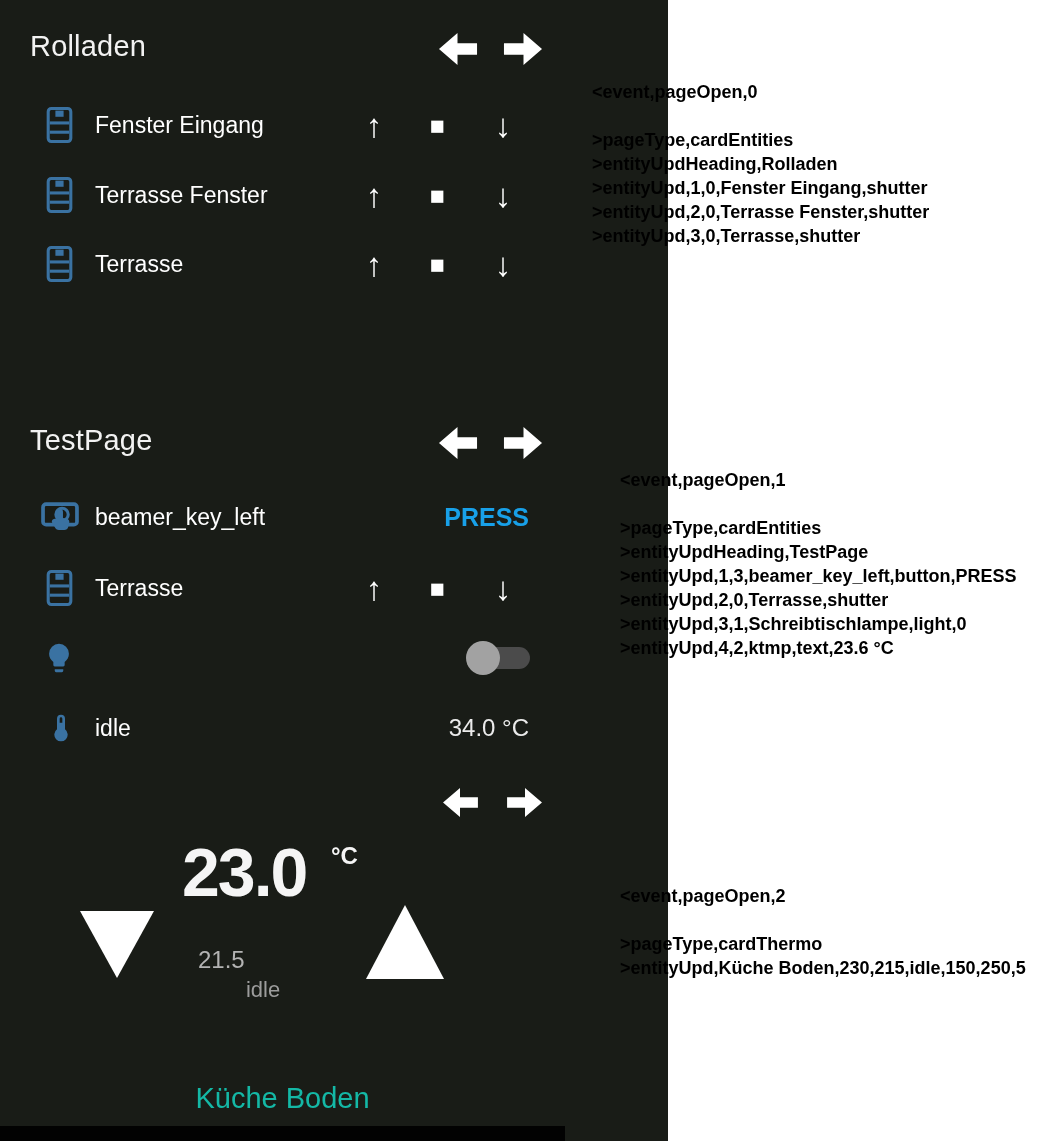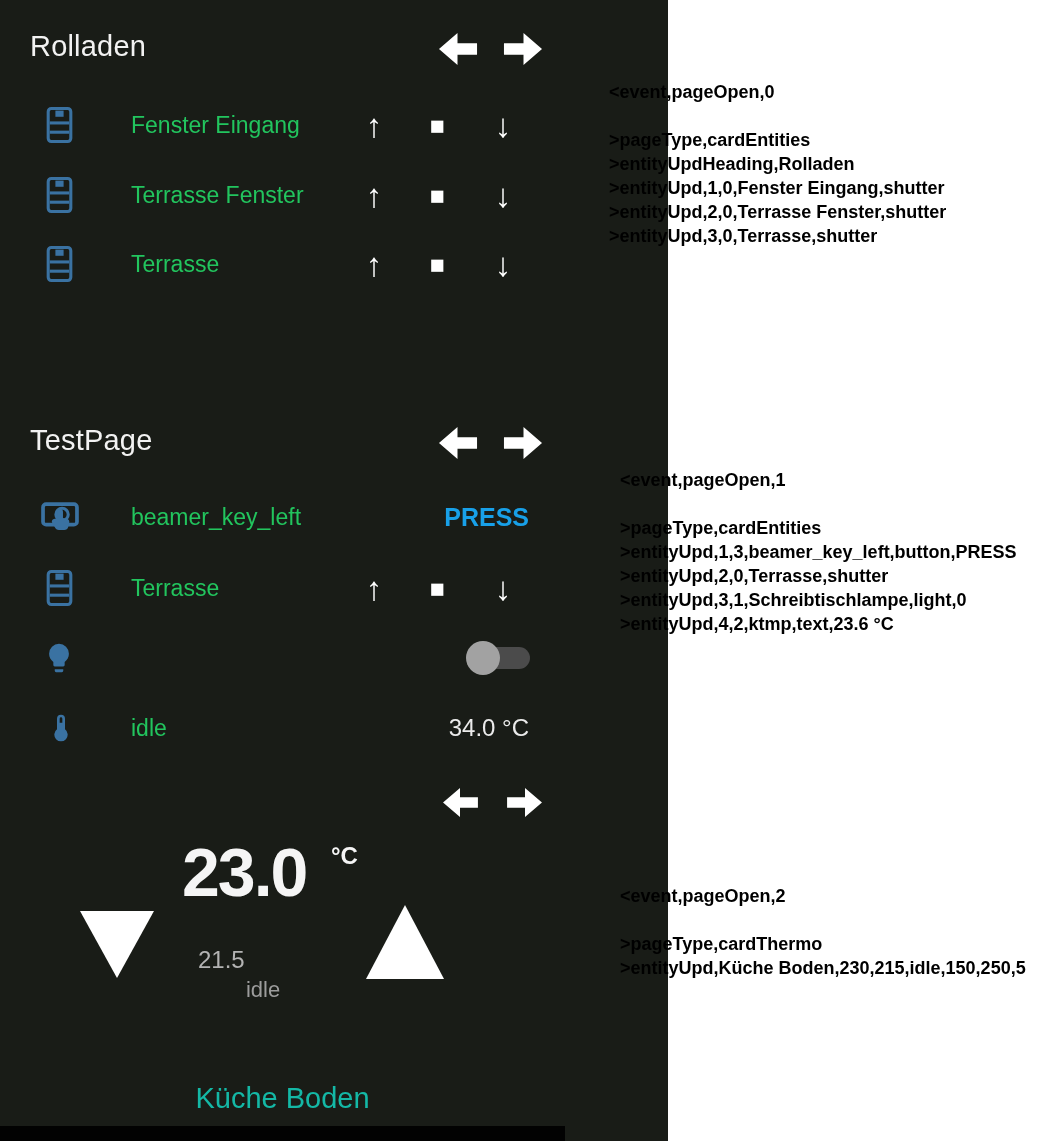--- a/index.html
+++ b/index.html
@@ -8,21 +8,21 @@
   #stage { position:relative; width:1045px; height:1141px; background:#ffffff; }
 
   
   #panel { position:absolute; left:0; top:0; width:668px; height:1141px;
            background:var(--panel-bg,#191c17); }
   .abs { position:absolute; }
   .heading { font-size:29px; font-weight:400; color:#f2f2f2; letter-spacing:0.2px; }
   .row { position:absolute; left:0; width:565px; height:56px; }
   .row .ent-icon { position:absolute; top:50%; transform:translateY(-50%); }
   .row .label { position:absolute; left:95px; top:50%; transform:translateY(-50%);
-                font-size:23px; color:#22c55e; font-weight:400; white-space:nowrap;margin-left:36px; }
+                font-size:23px; color:#ffffff; font-weight:400; white-space:nowrap; }
   .glyph { position:absolute; top:50%; transform:translate(-50%,-50%);
            color:#ffffff; cursor:pointer; line-height:1; }
   .glyph.arrow { font-size:33px; font-weight:400; }
   .glyph.stop { font-size:25px; }
   .press { position:absolute; right:36px; top:50%; transform:translateY(-50%);
            font-size:25px; font-weight:600; color:var(--accent,#18a0e8); cursor:pointer; }
   .value { position:absolute; right:36px; top:50%; transform:translateY(-50%);
            font-size:24px; color:#ebebeb; white-space:nowrap; }
   .toggle { position:absolute; right:35px; top:50%; transform:translateY(-50%);
             width:58px; height:22px; border-radius:11px; background:#4b4b4b; cursor:pointer; }
@@ -205,32 +205,33 @@
     <div class="abs tri" style="left:366px; top:905px;">
       <svg width="78" height="74" viewBox="0 0 78 74">
           <polygon points="39,0 78,74 0,74"></polygon>
         </svg>
     </div>
 
     <div class="thermo-title">Küche Boden</div>
     <div class="bottom-strip"></div>
   </div>
 
-  <div class="log-block" style="left:609px; top:80px;">
+  <div class="log-block" style="left:592px; top:80px;">
     <div class="req">&lt;event,pageOpen,0</div>
     <div>&gt;pageType,cardEntities</div>
     <div>&gt;entityUpdHeading,Rolladen</div>
     <div>&gt;entityUpd,1,0,Fenster Eingang,shutter</div>
     <div>&gt;entityUpd,2,0,Terrasse Fenster,shutter</div>
     <div>&gt;entityUpd,3,0,Terrasse,shutter</div>
   </div>
 
   <div class="log-block" style="left:620px; top:468px;">
     <div class="req">&lt;event,pageOpen,1</div>
     <div>&gt;pageType,cardEntities</div>
+    <div>&gt;entityUpdHeading,TestPage</div>
     <div>&gt;entityUpd,1,3,beamer_key_left,button,PRESS</div>
     <div>&gt;entityUpd,2,0,Terrasse,shutter</div>
     <div>&gt;entityUpd,3,1,Schreibtischlampe,light,0</div>
     <div>&gt;entityUpd,4,2,ktmp,text,23.6 °C</div>
   </div>
 
   <div class="log-block" style="left:620px; top:884px;">
     <div class="req">&lt;event,pageOpen,2</div>
     <div>&gt;pageType,cardThermo</div>
     <div>&gt;entityUpd,Küche Boden,230,215,idle,150,250,5</div>

